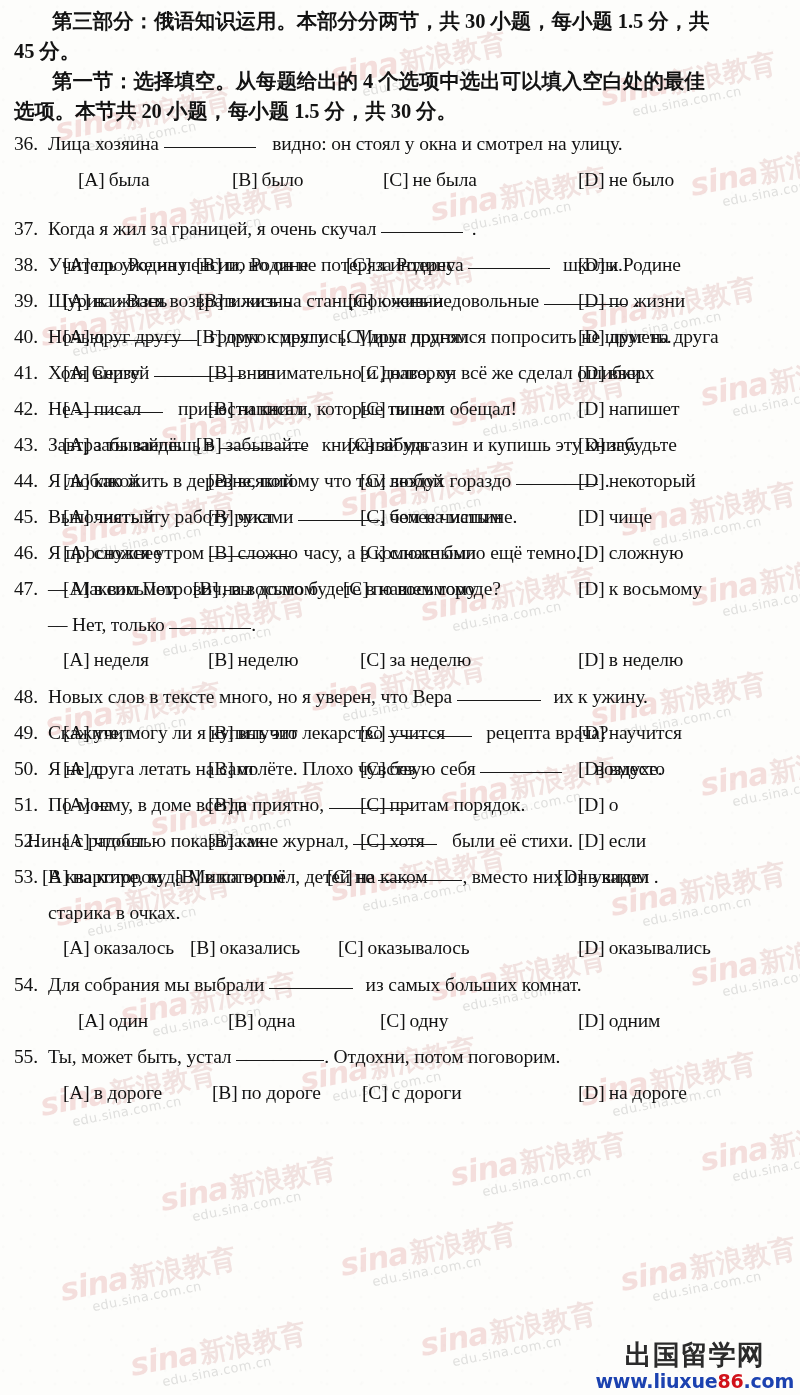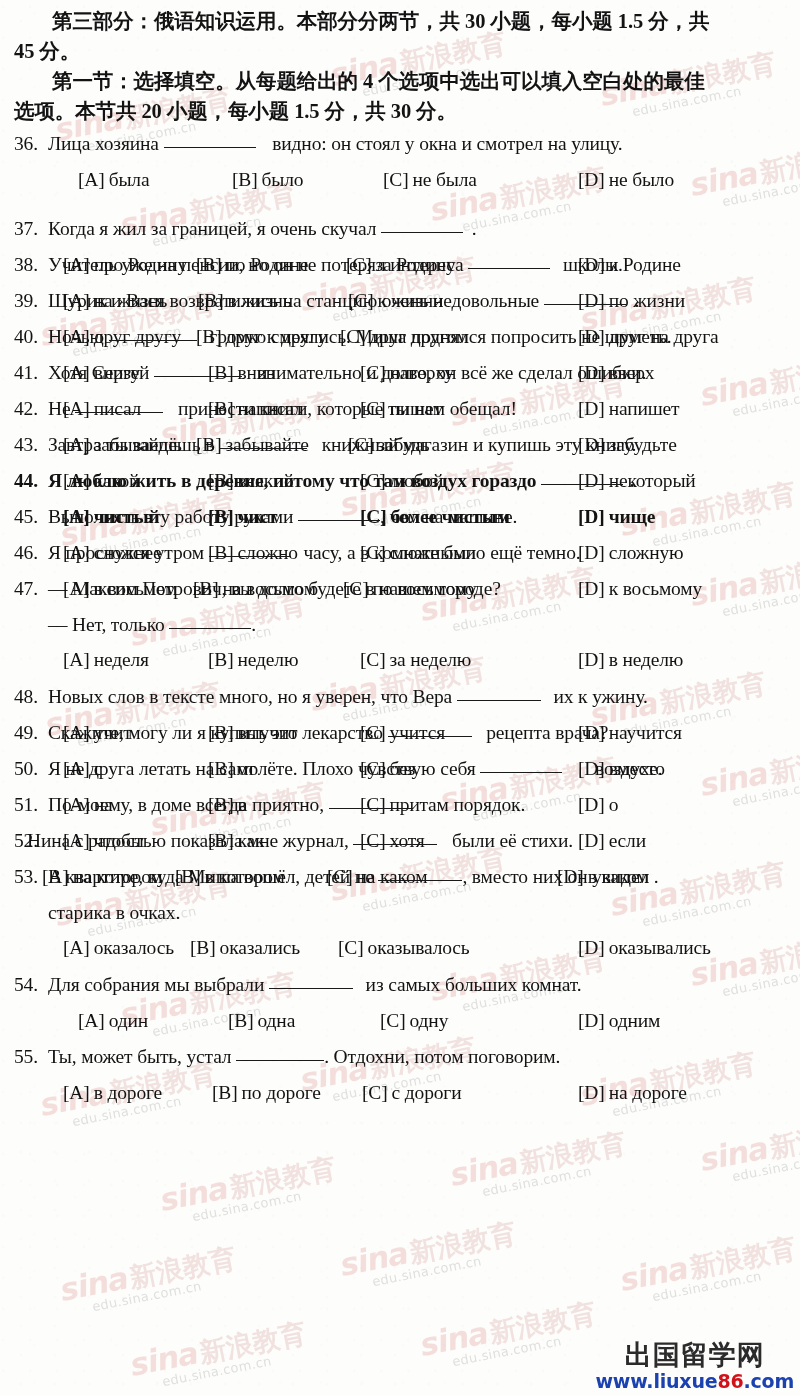--- a/index.html
+++ b/index.html
@@ -299,21 +299,21 @@
         <div class="q" style="position: absolute; left: 0px; right: 0px; top: 427px;">
           <span class="qnum">43.</span>
           <span class="stem"><span>Завтра ты зайдёшь в </span><span class="blank" style="width: 88px;"></span><span style="margin-left: 10px;"> книжный магазин и купишь эту книгу.</span></span>
           <span class="opts">
             <span class="opt" style="left: 15px;"><span class="lbl">[A]</span><span>какой</span></span>
             <span class="opt" style="left: 160px;"><span class="lbl">[B]</span><span>всякий</span></span>
             <span class="opt" style="left: 312px;"><span class="lbl">[C]</span><span>любой</span></span>
             <span class="opt" style="left: 530px; font-family: Liberation Serif, serif;"><span class="lbl">[D]</span><span>некоторый</span></span>
           </span>
         </div>
-        <div class="q" style="position: absolute; left: 0px; right: 0px; top: 463px; font-weight: bold;">
+        <div class="q" style="position: absolute; left: 0px; right: 0px; top: 463px;">
           <span class="qnum">44.</span>
           <span class="stem"><span>Я люблю жить в деревне, потому что там воздух гораздо </span><span class="blank" style="width: 82px;"></span><span style="margin-left: 2px;"> .</span></span>
           <span class="opts">
             <span class="opt" style="left: 15px;"><span class="lbl">[A]</span><span>чистый</span></span>
             <span class="opt" style="left: 160px;"><span class="lbl">[B]</span><span>чист</span></span>
             <span class="opt" style="left: 312px;"><span class="lbl">[C]</span><span>более чистым</span></span>
             <span class="opt" style="left: 530px;"><span class="lbl">[D]</span><span>чище</span></span>
           </span>
         </div>
         <div class="q" style="position: absolute; left: 0px; right: 0px; top: 499px;">

